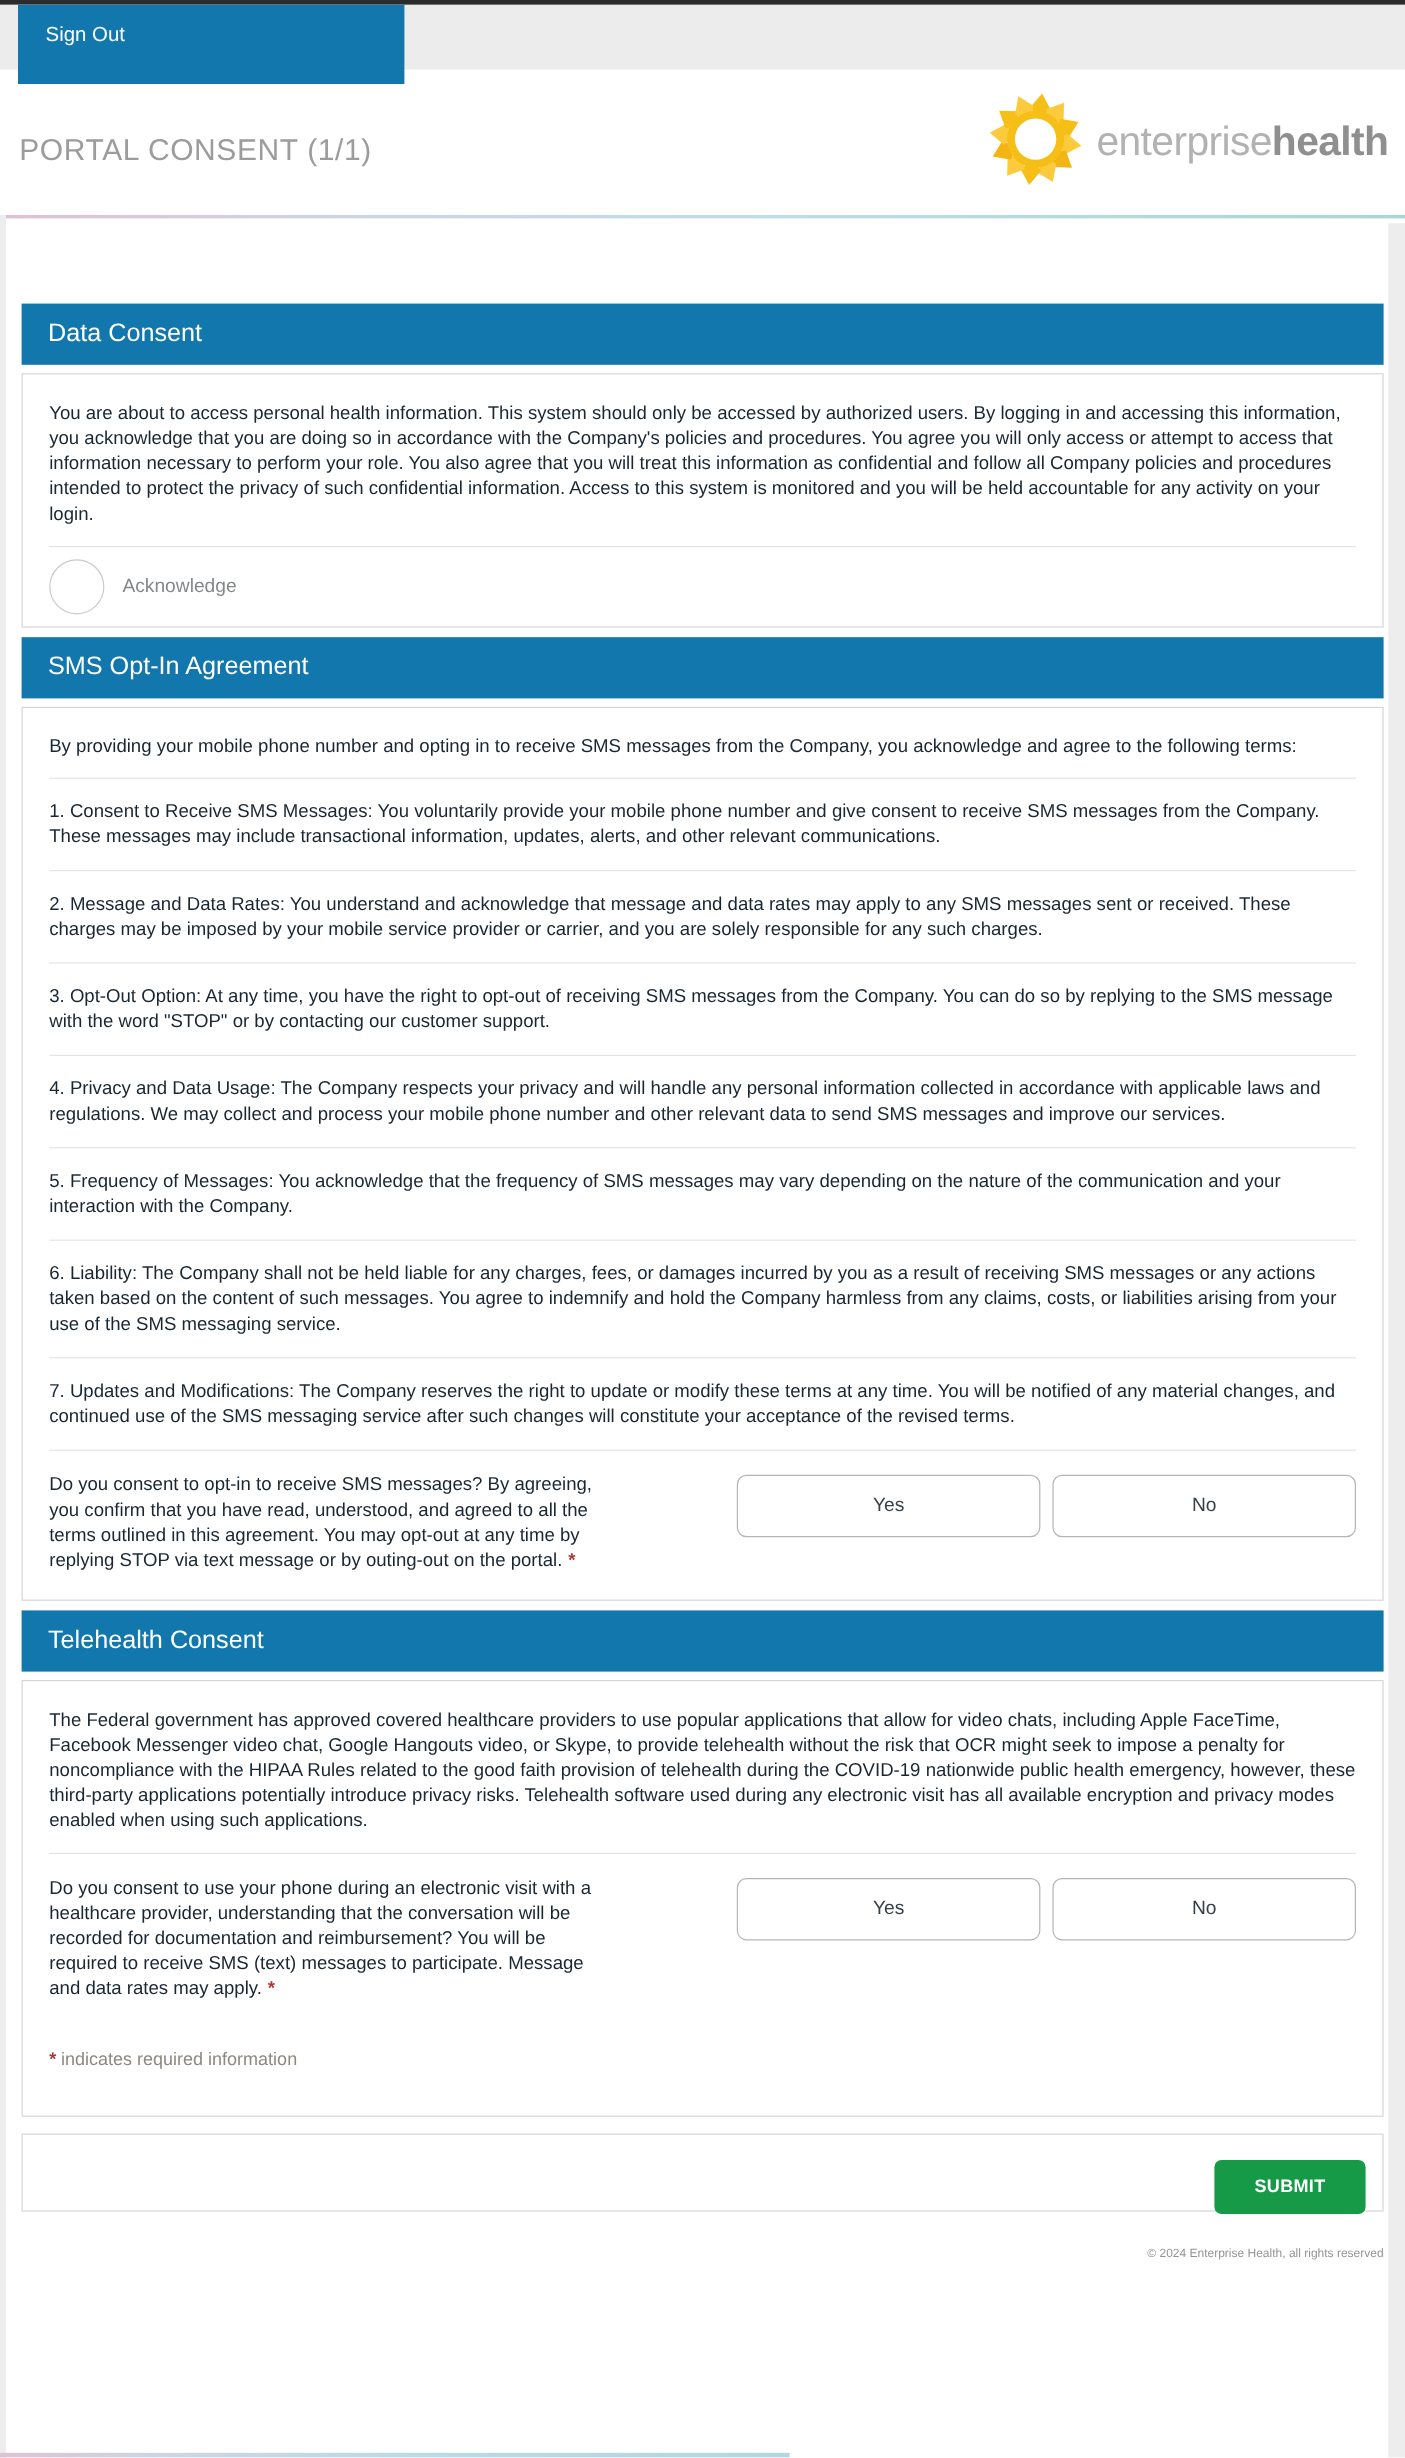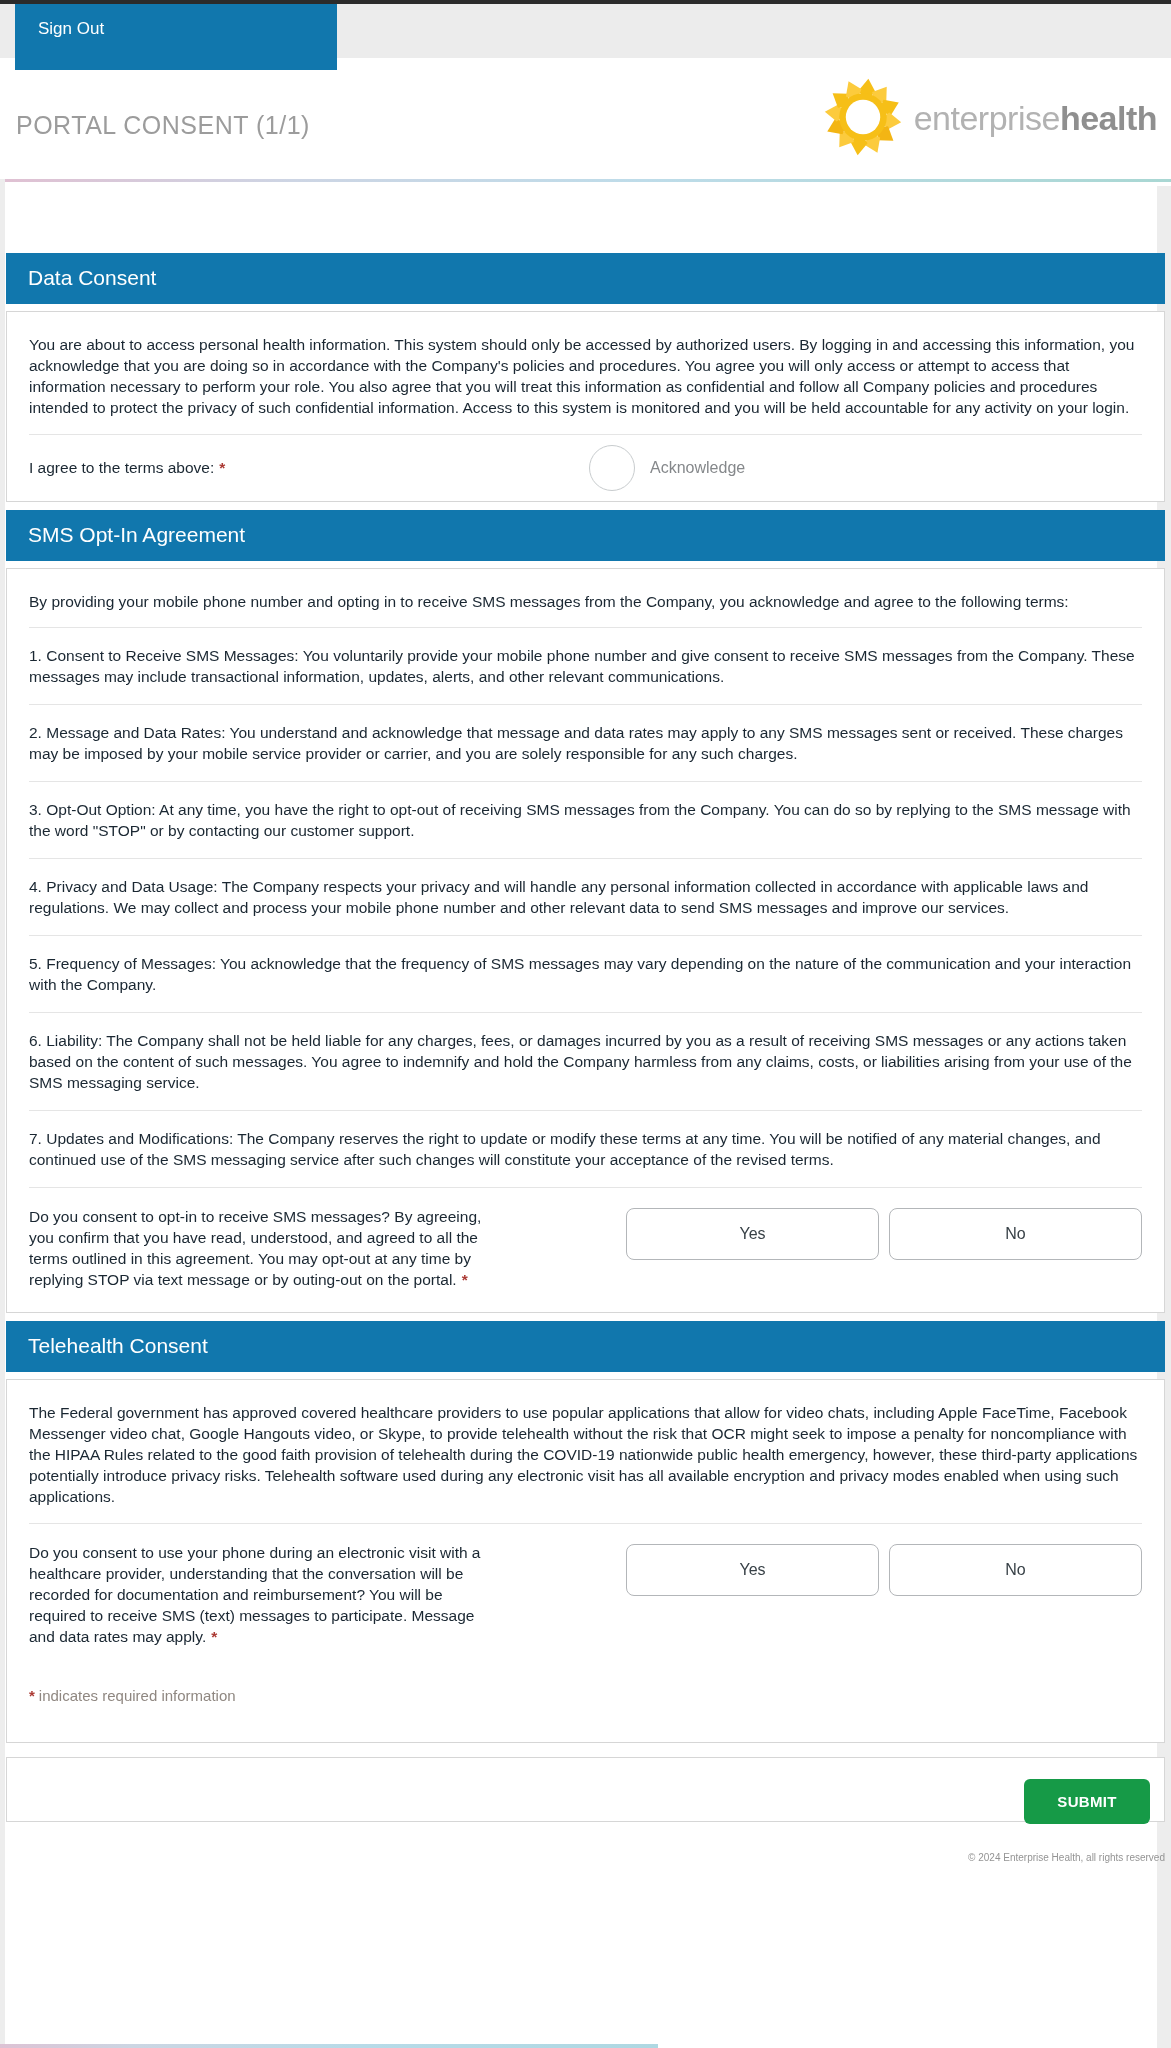--- a/index.html
+++ b/index.html
@@ -33,21 +33,21 @@
   .logo { display: flex; align-items: center; gap: 10px; }
   .logo-text { font-size: 34px; letter-spacing: -0.5px; }
   .logo-text .lt1 { color: #b2b2b2; font-weight: 400; }
   .logo-text .lt2 { color: #8f8f8f; font-weight: 700; }
 
   .gradient-line {
     height: 3px; width: 100%;
     background: linear-gradient(90deg, #e0c0d2 0%, #cdd5e4 25%, #bedce9 55%, #a9d7d3 100%);
   }
 
-  .main { position: relative; z-index: 1; margin: 0 6px; padding-top: 71px; }
+  .main { position: relative; z-index: 1; margin: 0 18px; padding-top: 71px; }
 
   .section { margin-top: 8px; }
   .section:first-child { margin-top: 0; }
   .section-header {
     background: #1177ad; color: #ffffff; font-size: 21px; font-weight: 400;
     padding: 13px 22px 14px 22px;
   }
   .card {
     margin-top: 7px; background: #ffffff;
     border: 1px solid #d6d6d6; padding: 0 22px;
@@ -142,23 +142,20 @@
 
 <div class="gradient-line"></div>
 
 <div class="main">
 
   <div class="section">
     <div class="section-header">Data Consent</div>
     <div class="card">
       <div class="para">You are about to access personal health information. This system should only be accessed by authorized users. By logging in and accessing this information, you acknowledge that you are doing so in accordance with the Company's policies and procedures. You agree you will only access or attempt to access that information necessary to perform your role. You also agree that you will treat this information as confidential and follow all Company policies and procedures intended to protect the privacy of such confidential information. Access to this system is monitored and you will be held accountable for any activity on your login.</div>
       <div class="agree-row">
-        <div class="agree-label">
-          <span>I agree to the terms above:</span><span class="req">*</span>
-        </div>
         <div class="ack-group">
           <span class="radio-circle"></span>
           <span class="ack-label">Acknowledge</span>
         </div>
       </div>
     </div>
   </div>
 
   <div class="section">
     <div class="section-header">SMS Opt-In Agreement</div>

